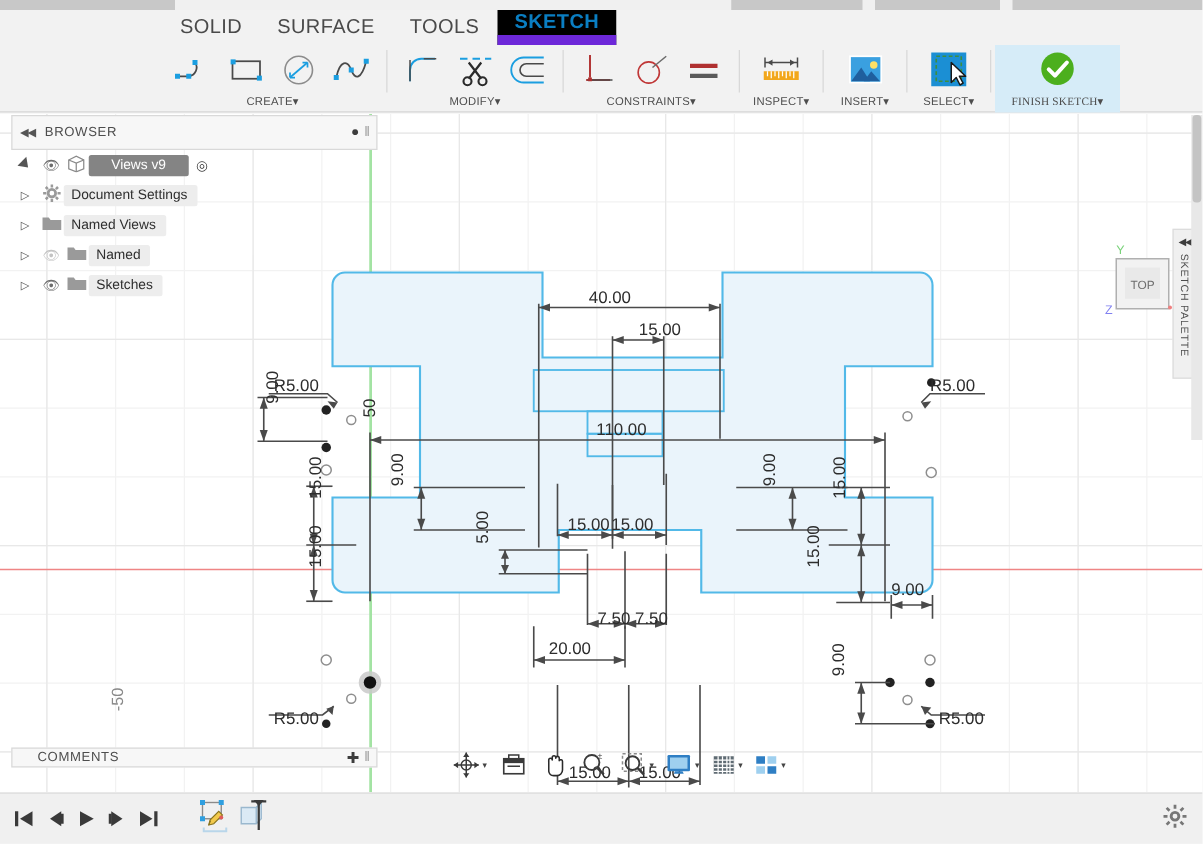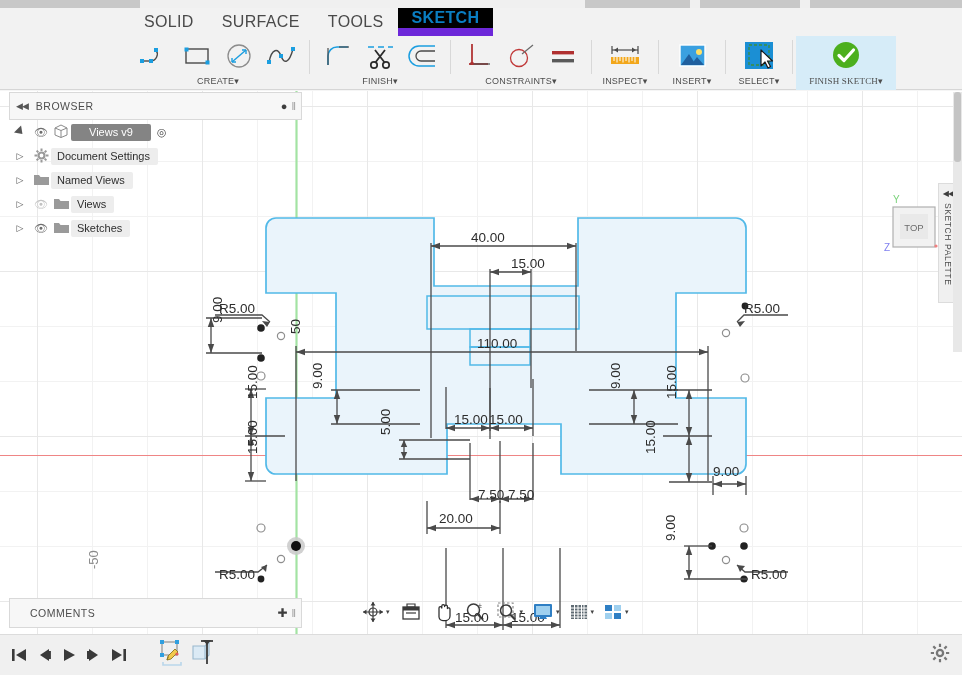--- a/index.html
+++ b/index.html
@@ -74,21 +74,21 @@
   .node.root .lbl { background: #848484; color: #fff; padding: 2px 18px 3px 18px; }
   .node .lbl.chip { background: #ededed; }
   .node .radio { margin-left: 6px; font-size: 11px; color: #3a3a3a; }
   .node .triangle-open {
     width: 0; height: 0; border-left: 5px solid transparent;
     border-right: 5px solid transparent; border-top: 7px solid #555;
   }
 
   
   .comments {
-    position: absolute; left: 9px; top: 598px; width: 293px; height: 30px;
+    position: absolute; left: 9px; top: 598px; width: 293px; height: 16px;
     background: #f7f7f7; border: 1px solid #d9d9d9;
     display: flex; align-items: center;
   }
   .comments .ctitle { margin-left: 20px; font-size: 10.5px; color: #4d4d4d; letter-spacing: .5px; }
   .comments .plus { margin-left: auto; margin-right: 4px; font-size: 12px; color: #3d3d3d; }
   .comments .grip { margin-right: 5px; font-size: 11px; color: #9a9a9a; }
 
   
   .canvas {
     position: absolute; left: 0; top: 91px; width: 962px; height: 543px;
@@ -222,21 +222,21 @@
               <circle cx="23" cy="23" r="3.2" stroke="#2b2b2b" stroke-width="1.7" fill="none"></circle>
             </svg>
           </div>
           <div class="tool">
             <svg width="34" height="28" viewBox="0 0 34 28">
               <path d="M30 4 L14 4 A10 10 0 0 0 14 24 L30 24" stroke="#1b9ee0" stroke-width="1.5" fill="none"></path>
               <path d="M30 9 L16 9 A5 5 0 0 0 16 19 L30 19" stroke="#4a4a4a" stroke-width="1.3" fill="none"></path>
             </svg>
           </div>
         </div>
-        <div class="gtitle"><span>FINISH</span><span>▾</span></div>
+        <div class="gtitle"><span>MODIFY</span><span>▾</span></div>
       </div>
 
       <div class="sep"></div>
 
       <div class="grp">
         <div class="icons">
           <div class="tool">
             <svg width="30" height="28" viewBox="0 0 30 28">
               <path d="M4 3 L4 20 M12 20 L26 20" stroke="#b03030" stroke-width="1.3" fill="none" opacity="0"></path>
               <path d="M5 22 L24 22" stroke="#b03030" stroke-width="1.3"></path>
@@ -666,21 +666,21 @@
     </div>
 
     <div class="node">
       <span class="arrow">▷</span>
       <span class="eye off">👁</span>
       <span class="fold">
         <svg width="17" height="13" viewBox="0 0 17 13">
           <path d="M1 2 L6 2 L7.5 4 L16 4 L16 12 L1 12 Z" fill="#9a9a9a"></path>
         </svg>
       </span>
-      <span class="lbl chip">Views</span>
+      <span class="lbl chip">Named</span>
     </div>
 
     <div class="node">
       <span class="arrow">▷</span>
       <span class="eye">👁</span>
       <span class="fold">
         <svg width="17" height="13" viewBox="0 0 17 13">
           <path d="M1 2 L6 2 L7.5 4 L16 4 L16 12 L1 12 Z" fill="#9a9a9a"></path>
         </svg>
       </span>

